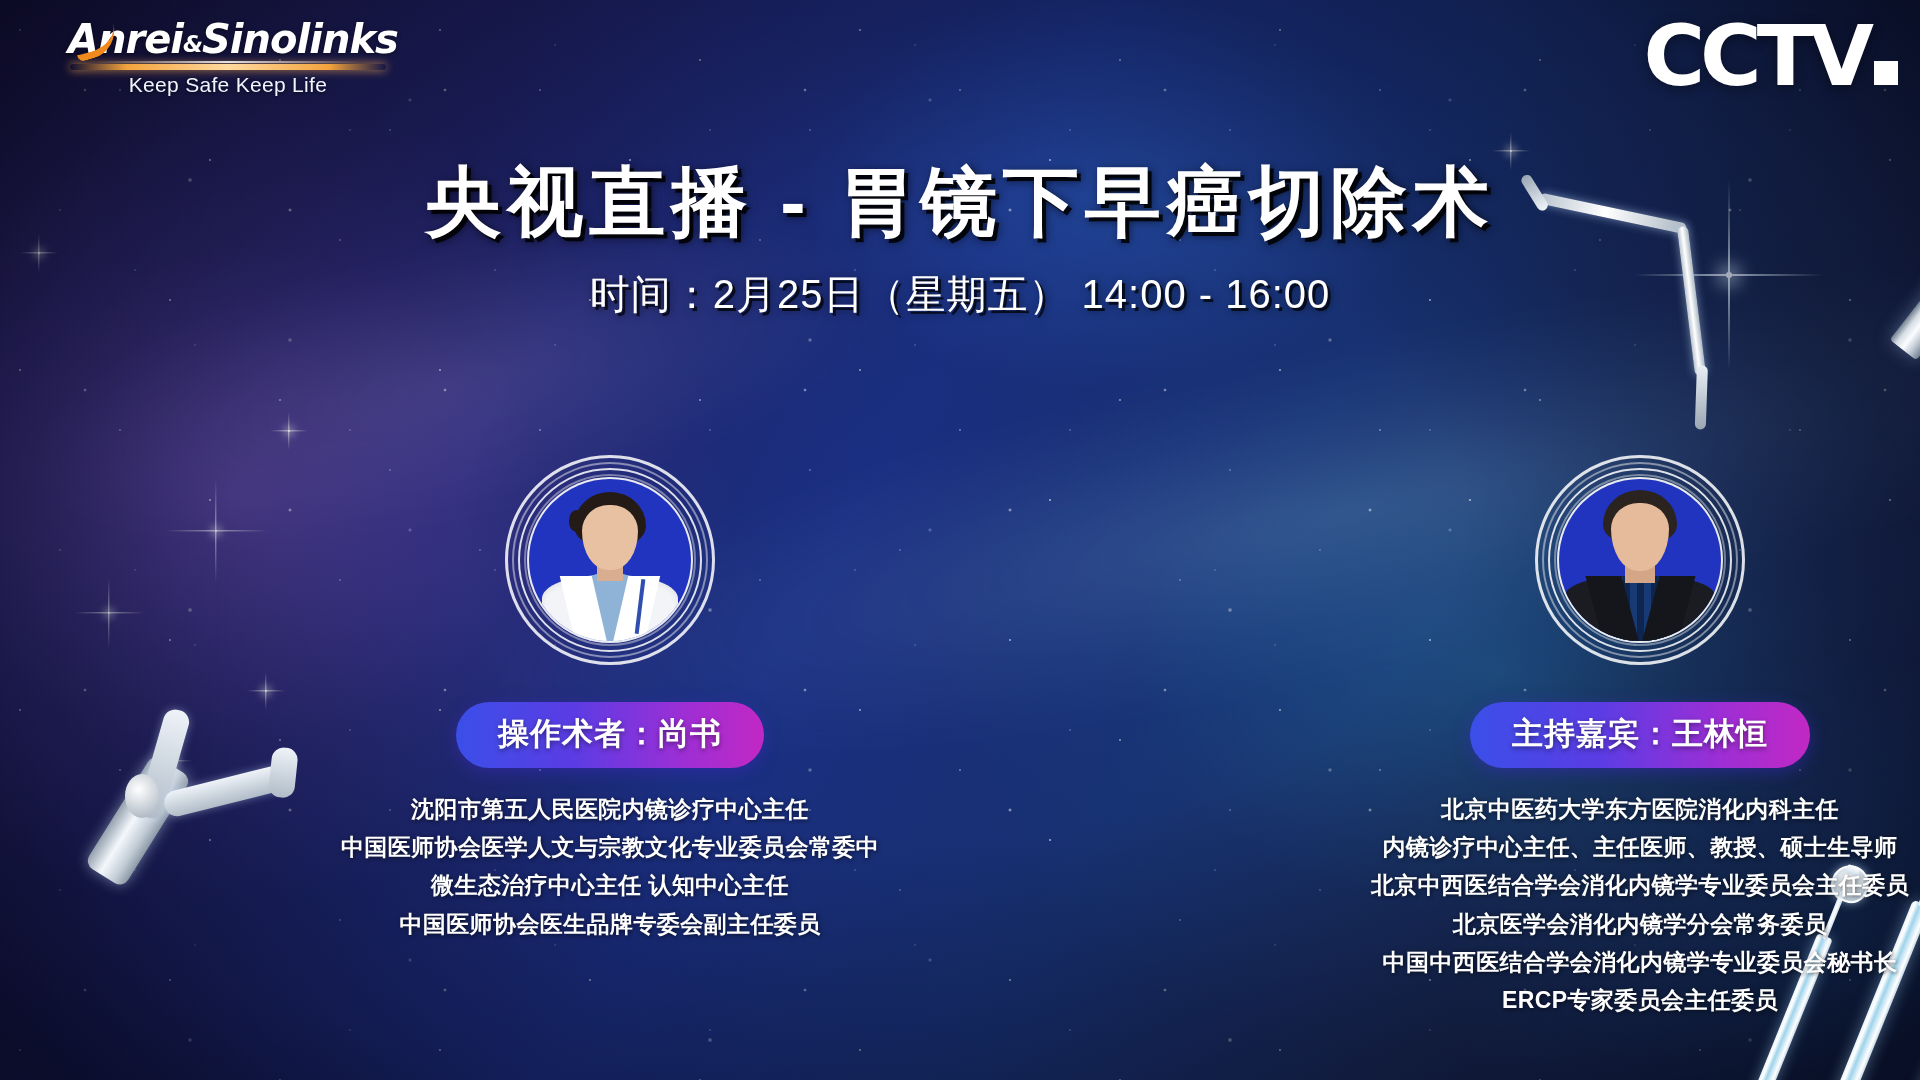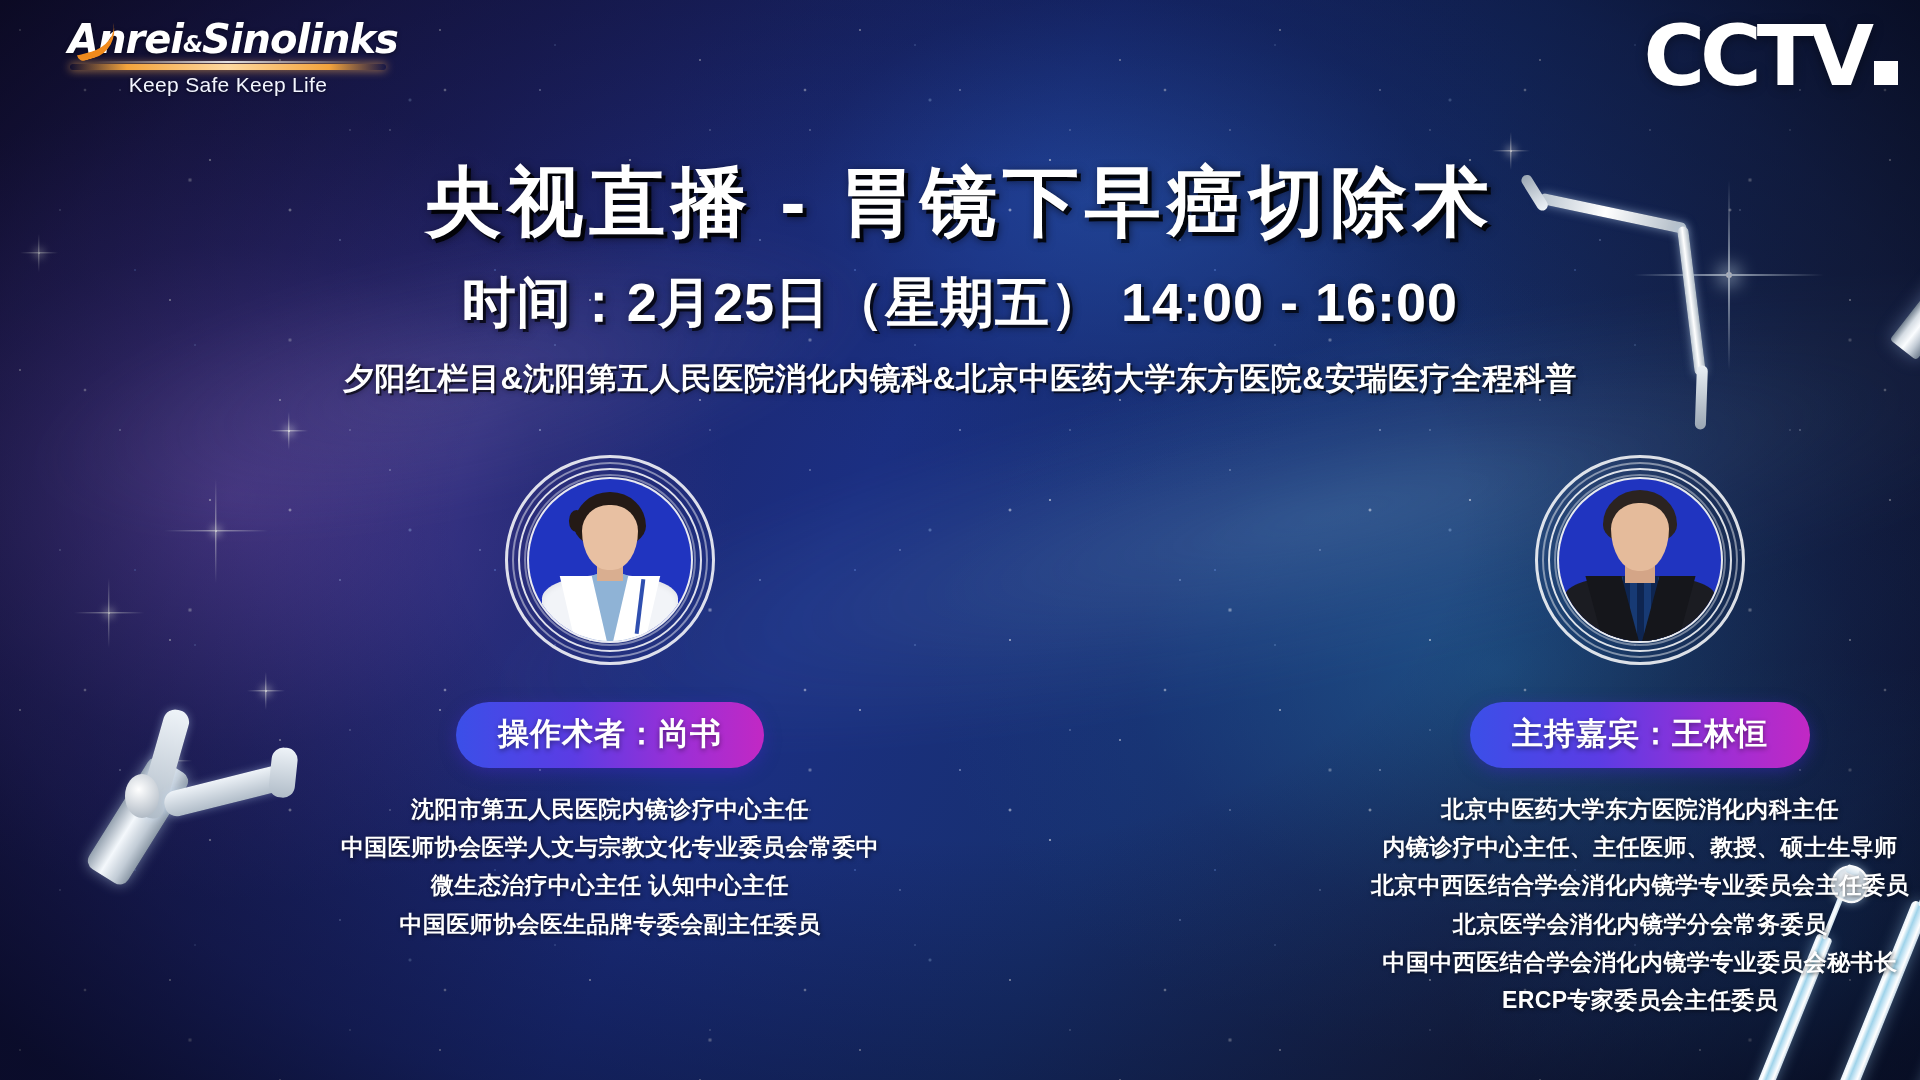--- a/index.html
+++ b/index.html
@@ -196,22 +196,22 @@
     letter-spacing: 6px;
     text-shadow:
       4px 4px 0 rgba(0,0,0,.85),
       3px 3px 10px rgba(0,0,0,.7);
     margin-top: 20px;
   }
   .subtitle-time {
     position: absolute;
     top: 267px; left: 0; right: 0;
     text-align: center;
-    font-size: 54px;
-    font-weight: bold;
+    font-size: 40px;
+    font-weight: normal;
     color: #ffffff;
     letter-spacing: 1px;
     text-shadow:
       3px 3px 0 rgba(0,0,0,.7),
       2px 2px 8px rgba(0,0,0,.6);
   }
   .subtitle-partners {
     position: absolute;
     top: 358px; left: 0; right: 0;
     text-align: center;
@@ -527,21 +527,20 @@
     <div class="brand-rule"></div>
     <div class="brand-tagline">Keep Safe Keep Life</div>
   </div>
 
   <div class="cctv">
     <span>CCTV</span><span class="cctv-dot"></span>
   </div>
 
   <div class="title">央视直播 - 胃镜下早癌切除术</div>
   <div class="subtitle-time">时间：2月25日（星期五） 14:00 - 16:00</div>
-  <div class="subtitle-partners">夕阳红栏目&amp;沈阳第五人民医院消化内镜科&amp;北京中医药大学东方医院&amp;安瑞医疗全程科普</div>
 
   <div class="people">
 
     <div class="person">
       <div class="avatar-wrap">
         <div class="ring r1"></div>
           <div class="ring r2"></div>
         <div class="ring r3"></div>
           <div class="ring r4"></div>
         <div class="avatar">

